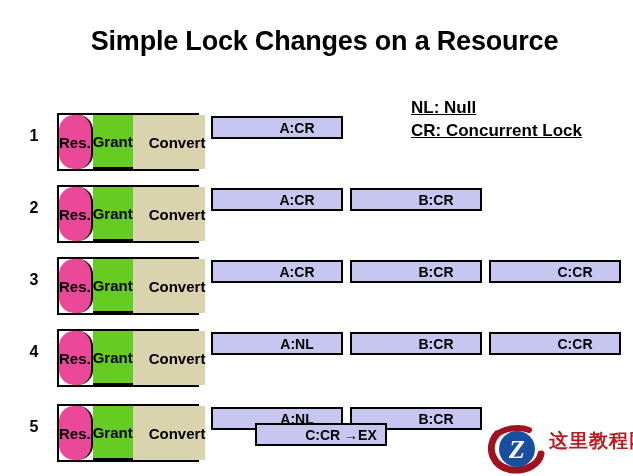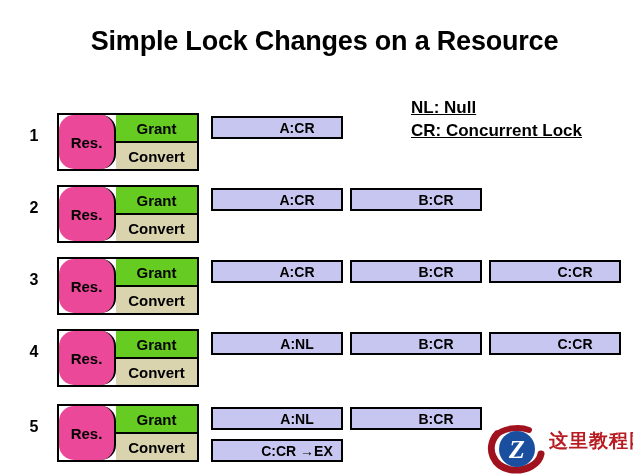--- a/index.html
+++ b/index.html
@@ -86,21 +86,20 @@
     justify-content: center;
     font-size: 15px;
     font-weight: bold;
     color: #000000;
     box-sizing: border-box;
     border-radius: 15px;
   }
   .res-stack {
     flex: 1;
     display: flex;
-    flex-direction: column;
   }
   .grant-cell {
     flex: 1;
     background: #66CC22;
     border-bottom: 2px solid #000000;
     display: flex;
     align-items: center;
     justify-content: center;
     font-size: 15px;
     font-weight: bold;
@@ -110,31 +109,32 @@
   .convert-cell {
     flex: 1;
     background: #D9D3AE;
     display: flex;
     align-items: center;
     justify-content: center;
     font-size: 15px;
     font-weight: bold;
     color: #000000;
     box-sizing: border-box;
+    padding-left: 16px;
   }
 
   
   .queue {
     position: absolute;
     left: 211px;
     display: flex;
     gap: 7px;
   }
   .queue-grant { top: 11px; }
-  .queue-convert { top: 43px; }
+  .queue-convert { top: 27px; margin-left: 44px; }
 
   .lock-box {
     width: 132px;
     height: 23px;
     box-sizing: border-box;
     border: 2px solid #000000;
     background: #C6C6F0;
     display: flex;
     align-items: center;
     justify-content: center;

